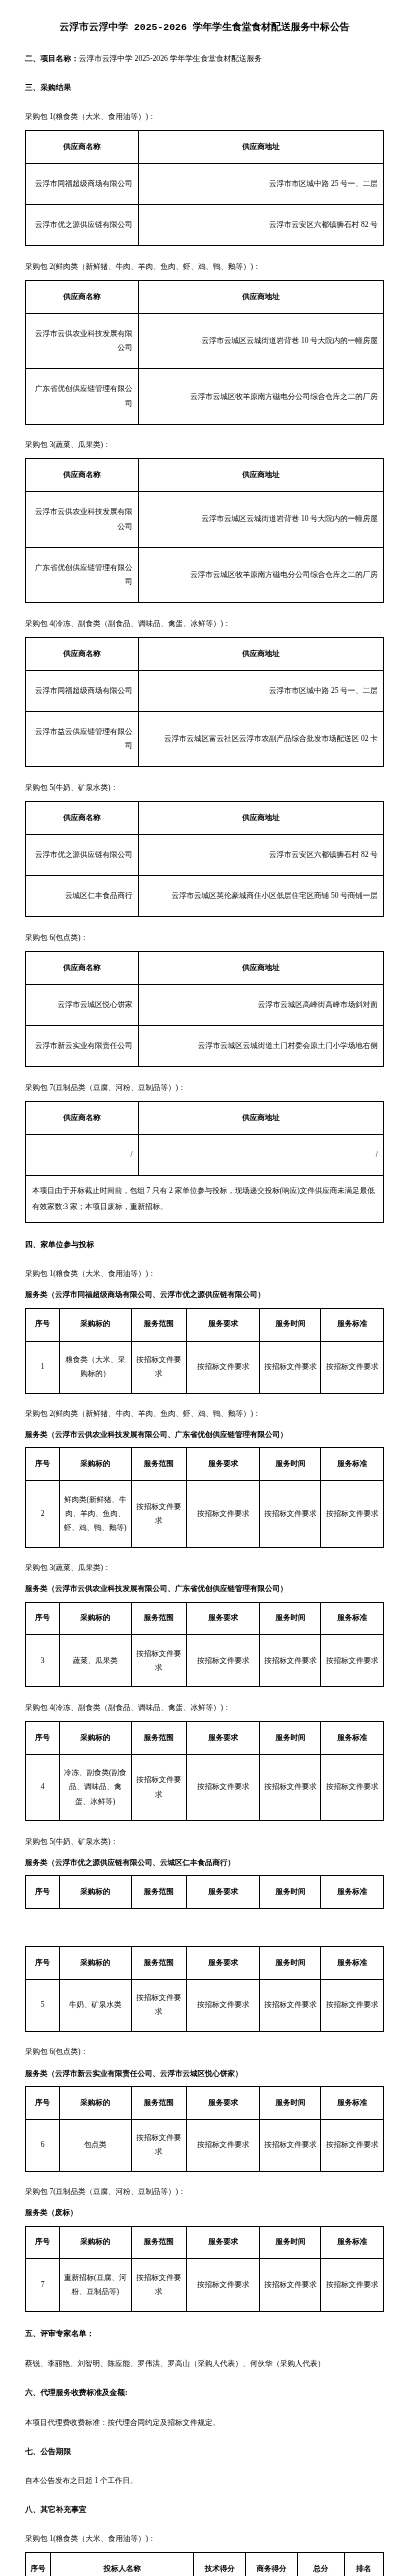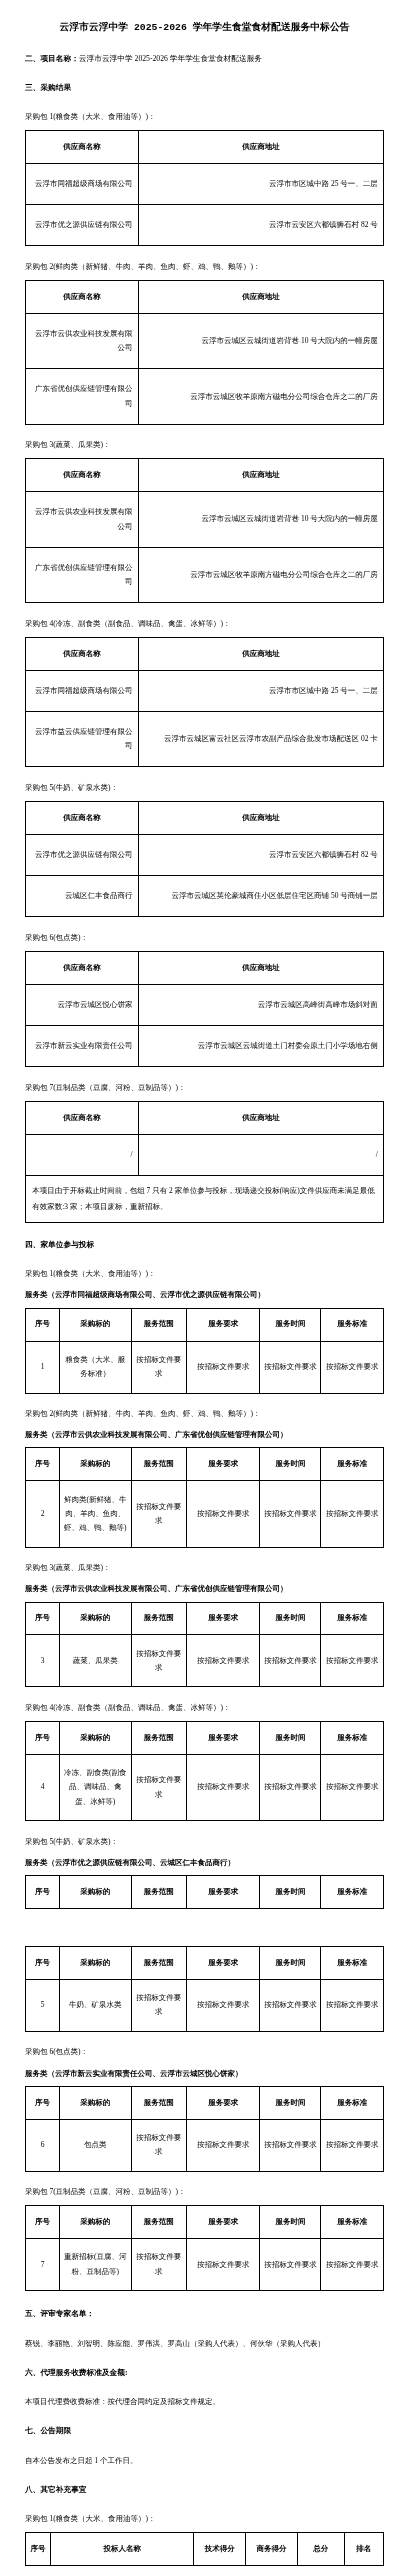--- a/index.html
+++ b/index.html
@@ -218,21 +218,21 @@
             <th>采购标的</th>
             <th>服务范围</th>
             <th>服务要求</th>
             <th>服务时间</th>
             <th>服务标准</th>
           </tr>
         </thead>
         <tbody>
           <tr>
             <td>1</td>
-            <td>粮食类（大米、服务标准）</td>
+            <td>粮食类（大米、采购标的）</td>
             <td>按招标文件要求</td>
             <td>按招标文件要求</td>
             <td>按招标文件要求</td>
             <td>按招标文件要求</td>
           </tr>
         </tbody>
       </table>
       <div class="pkg-label">采购包 2(鲜肉类（新鲜猪、牛肉、羊肉、鱼肉、虾、鸡、鸭、鹅等）)：</div>
       <div class="svc-label">服务类（云浮市云供农业科技发展有限公司、广东省优创供应链管理有限公司）</div>
       <table class="tbl tbl-service">
@@ -407,20 +407,21 @@
             <td>6</td>
             <td>包点类</td>
             <td>按招标文件要求</td>
             <td>按招标文件要求</td>
             <td>按招标文件要求</td>
             <td>按招标文件要求</td>
           </tr>
         </tbody>
       </table>
       <div class="pkg-label">采购包 7(豆制品类（豆腐、河粉、豆制品等）)：</div>
+      <div class="svc-label">服务类（废标）</div>
       <table class="tbl tbl-service">
         <colgroup>
           <col style="width: 9.5%;">
           <col style="width: 20%;">
           <col style="width: 15.5%;">
           <col style="width: 20.5%;">
           <col style="width: 17%;">
           <col style="width: 17.5%;">
         </colgroup>
         <thead>

